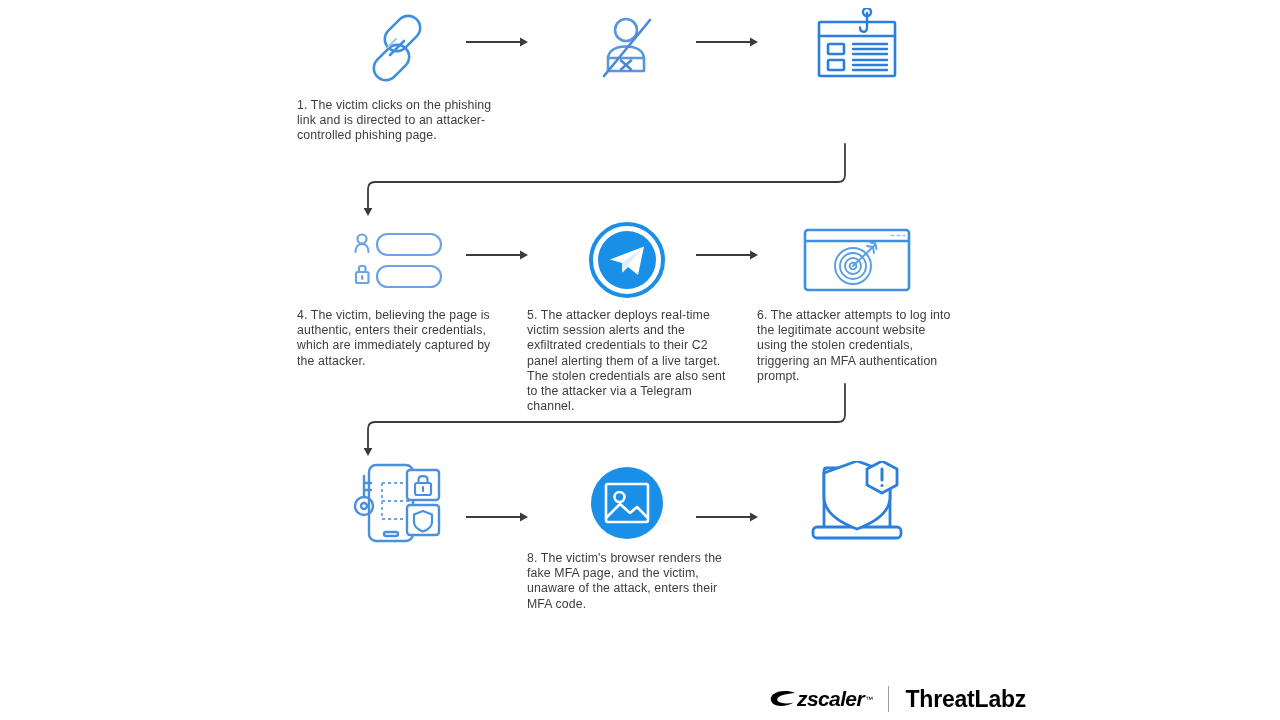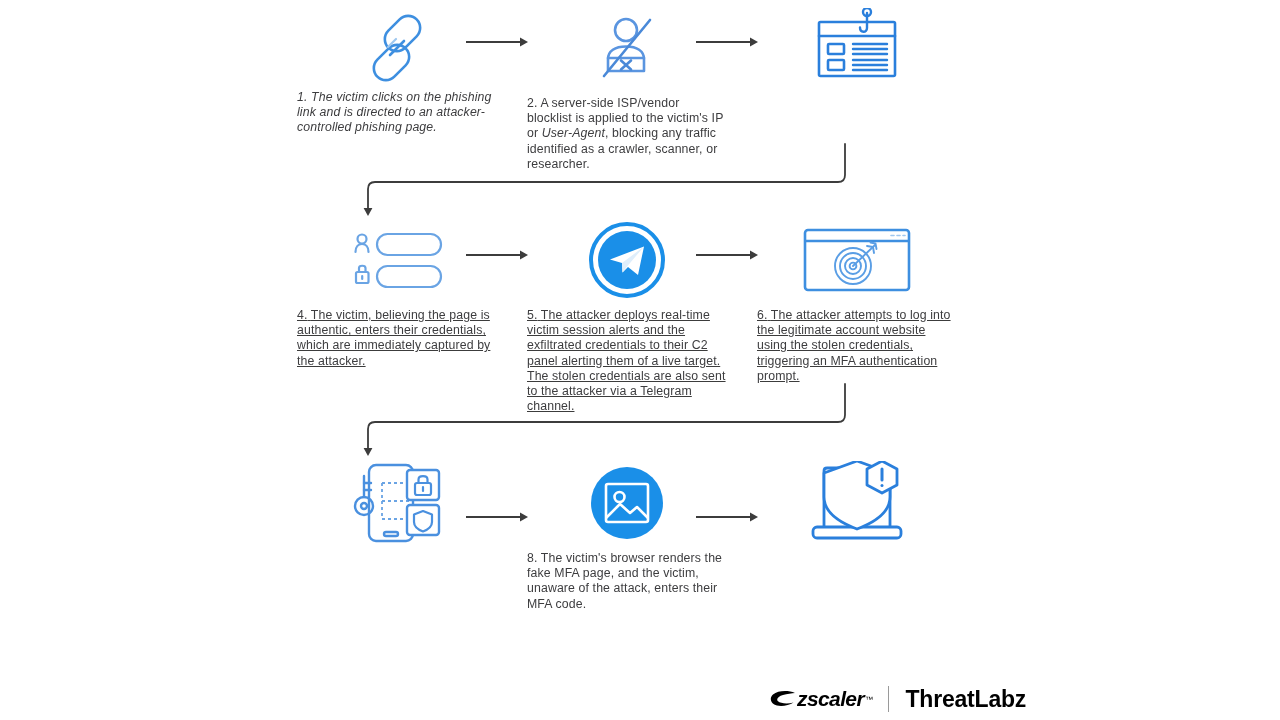--- a/index.html
+++ b/index.html
@@ -40,25 +40,25 @@
     text-align: left;
     letter-spacing: 0.01em;
   }
   .step-text i { font-style: italic; }
 
   
   .col1 { left: 297px; }
   .col2 { left: 527px; }
   .col3 { left: 757px; }
   .row1 { top: 8px; }
-  .row2 { top: 220px; text-decoration: underline; }
+  .row2 { top: 220px; }
   .row3 { top: 463px; }
 
   .step .step-text { margin-top: 8px; }
-  .step.col1.row1 .step-text { margin-top: 2px; font-style: italic; }
+  .step.col1.row1 .step-text { margin-top: 10px; }
 
   
   .h-arrow {
     position: absolute;
     width: 64px;
     height: 12px;
   }
   .h-arrow svg { display: block; }
 
   
@@ -146,24 +146,20 @@
         <path d="M21 63 L21 51 C21 43 28 38.5 39 38.5 C50 38.5 57 43 57 51 L57 63 Z"></path>
         <line x1="21" y1="50" x2="57" y2="50"></line>
       </g>
       <g stroke="#4a89d8" stroke-width="2.6" stroke-linecap="round">
         <line x1="17" y1="68" x2="63" y2="12"></line>
         <line x1="34" y1="52.5" x2="44" y2="61.5"></line>
         <line x1="44" y1="52.5" x2="34" y2="61.5"></line>
       </g>
     </svg>
   </div>
-  <div class="step-text">
-    <span>2.</span>
-    <span>A server-side ISP/vendor blocklist is applied to the victim's IP or </span><i>User-Agent</i><span>, blocking any traffic identified as a crawler, scanner, or researcher.</span>
-  </div>
 </div>
 
 <div class="h-arrow" style="left:695px; top:36px;">
   <svg width="64" height="12" viewBox="0 0 64 12">
     <line x1="1" y1="6" x2="55" y2="6" stroke="#3c3c3c" stroke-width="1.8"></line>
     <path d="M55 1.6 L63 6 L55 10.4 Z" fill="#3c3c3c"></path>
   </svg>
 </div>
 
 <div class="step col3 row1">

